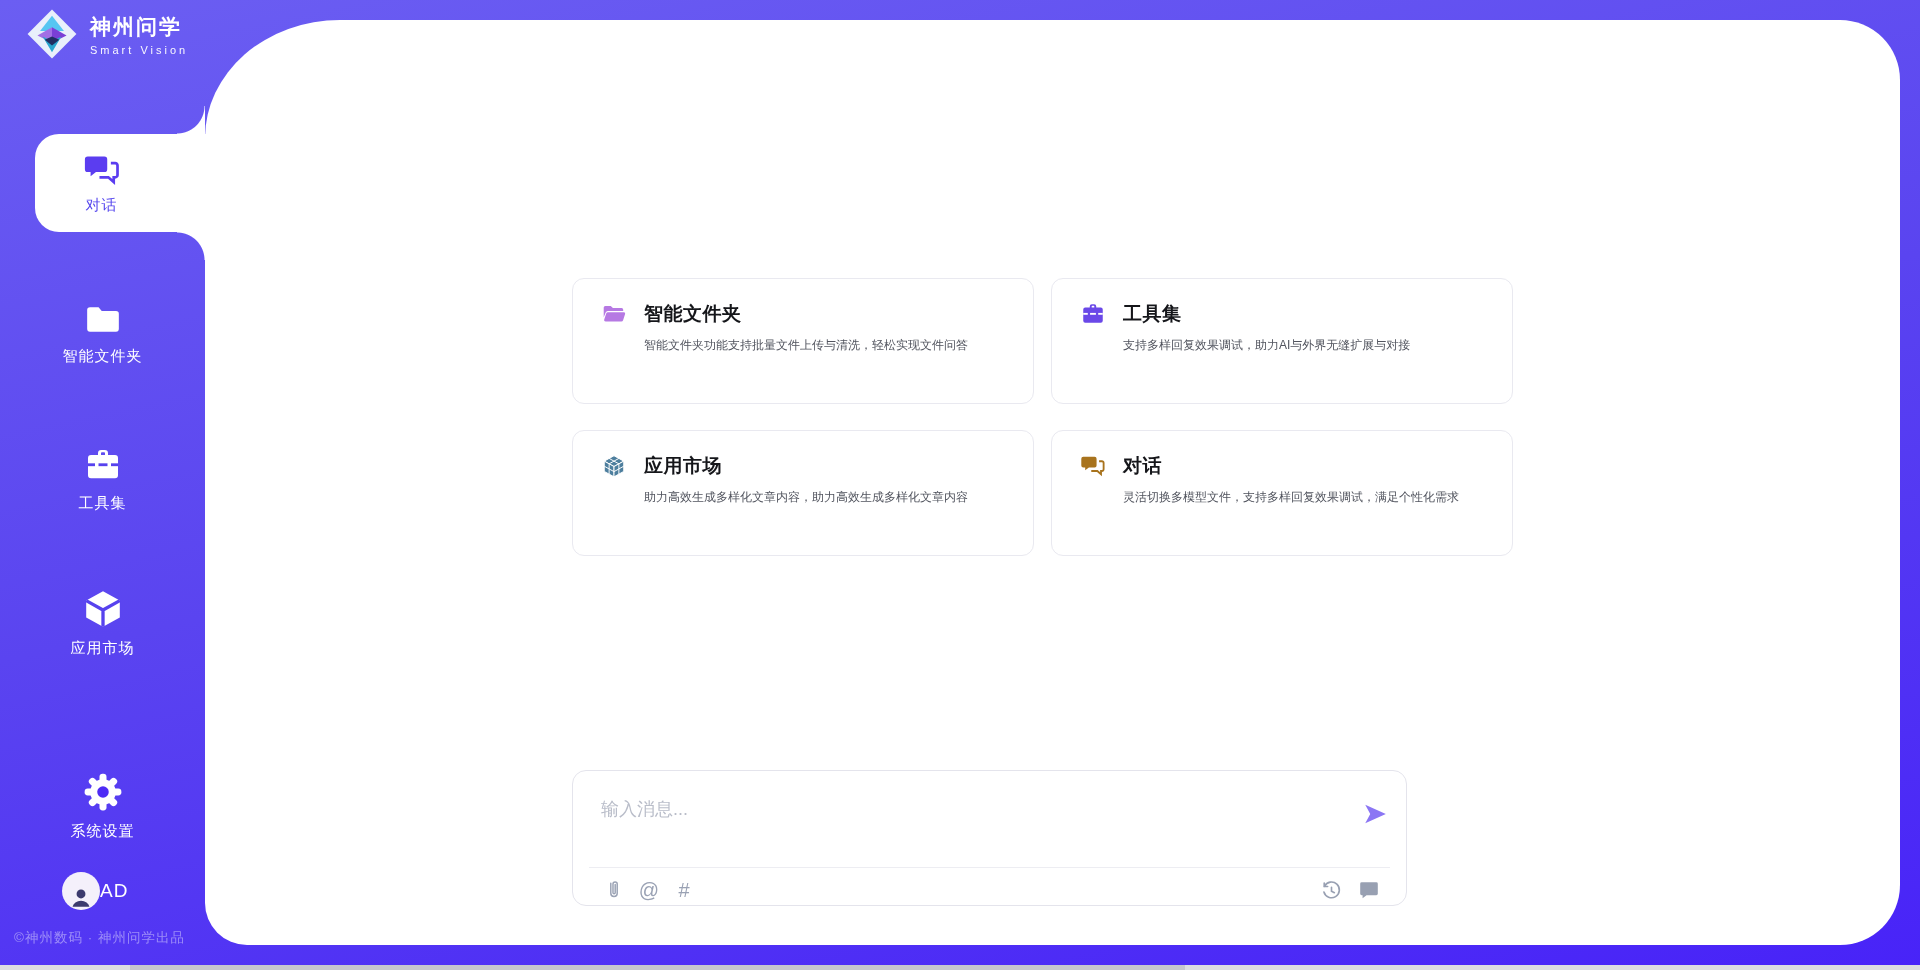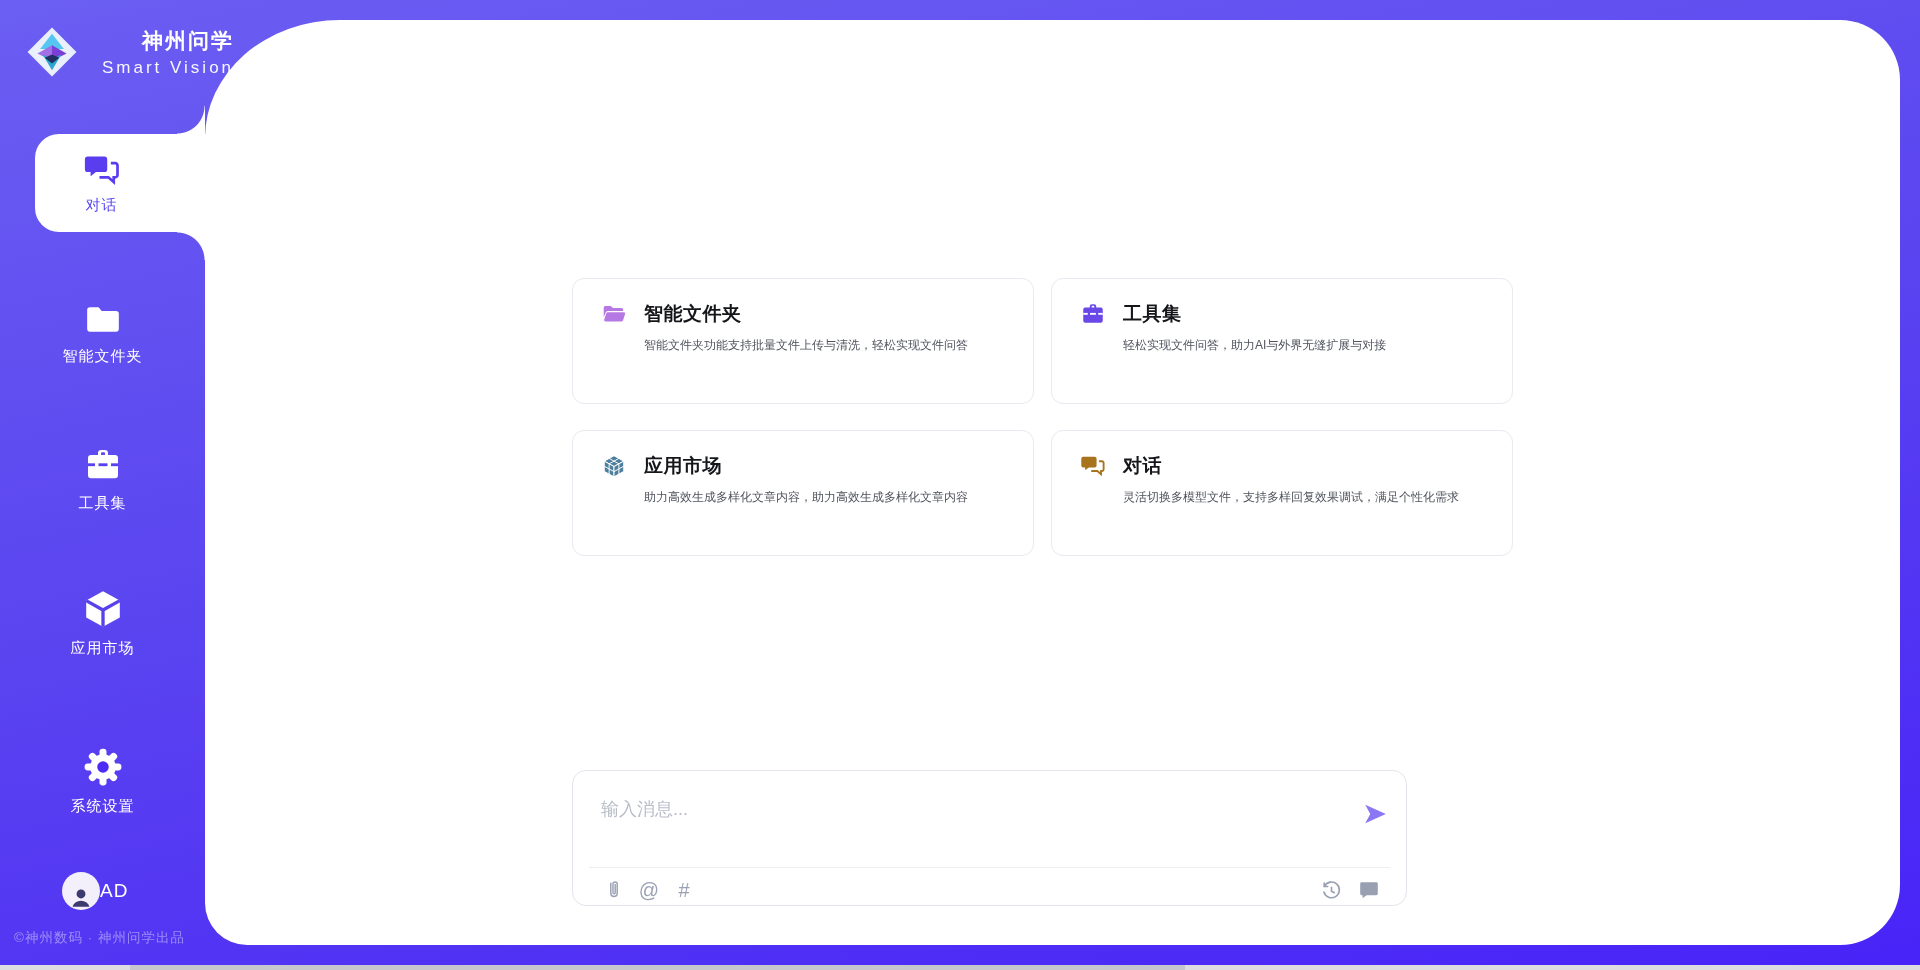--- a/index.html
+++ b/index.html
@@ -8,39 +8,39 @@
 
   .app { position:relative; width:1920px; height:970px; overflow:hidden;
          background:linear-gradient(168deg,#6b5ef2 0%,#5a44f0 48%,#4823f8 100%); }
 
   
   .panel { position:absolute; left:205px; top:20px; width:1695px; height:925px;
            background:#ffffff; border-radius:130px 60px 60px 42px; }
   .panel-tl-radius { border-top-left-radius:135px 118px; }
 
   
-  .brand { position:absolute; left:26px; top:26px; display:flex; align-items:center; gap:24px;text-align:right; }
+  .brand { position:absolute; left:26px; top:8px; display:flex; align-items:center; gap:12px; }
   .brand-text { color:#fff; }
   .brand-name { font-size:21px; font-weight:700; letter-spacing:2px; }
-  .brand-sub  { font-size:17px; letter-spacing:3px; margin-top:3px; opacity:.95; }
+  .brand-sub  { font-size:11px; letter-spacing:3px; margin-top:3px; opacity:.95; }
 
   .nav-tab-active { position:absolute; left:35px; top:134px; width:175px; height:98px;
                     background:#fff; border-radius:24px 0 0 24px;
                     display:flex; flex-direction:column; align-items:center; justify-content:center;
                     gap:7px; padding-right:42px; cursor:pointer; }
   .fillet { position:absolute; width:28px; height:28px; left:177px; }
   .fillet-top    { top:106px; background:radial-gradient(circle 28px at 0 0,   rgba(0,0,0,0) 0 27px, #fff 28px); }
   .fillet-bottom { top:232px; background:radial-gradient(circle 28px at 0 100%,rgba(0,0,0,0) 0 27px, #fff 28px); }
   .nav-tab-active .nav-label { color:#5546ee; }
 
   .nav-item { position:absolute; left:0; width:205px; height:92px;
               display:flex; flex-direction:column; align-items:center; justify-content:center;
               gap:9px; cursor:pointer; }
   .nav-label { font-size:15px; color:#fff; letter-spacing:1px; white-space:nowrap; }
-  .ni-1 { top:287px; } .ni-2 { top:433px; } .ni-3 { top:577px; } .ni-4 { top:735px; }
+  .ni-1 { top:287px; } .ni-2 { top:433px; } .ni-3 { top:577px; } .ni-4 { top:760px; }
 
   .user-row { position:absolute; left:62px; top:872px; display:flex; align-items:center; cursor:pointer; }
   .avatar { width:38px; height:38px; border-radius:50%; background:#f4f0fb; overflow:hidden;
             display:flex; align-items:flex-end; justify-content:center; }
   .user-name { color:#fff; font-size:19px; letter-spacing:1px; }
 
   .sidebar-footer { position:absolute; left:14px; top:929px; font-size:13.5px;
                     color:rgba(255,255,255,0.42); letter-spacing:1px; }
 
   
@@ -111,21 +111,21 @@
           <span class="card-icon">
             <svg width="26" height="26" viewBox="0 0 24 24">
               <path fill="#6a48e8" d="M9 6V5a2 2 0 0 1 2-2h2a2 2 0 0 1 2 2v1h4.2A1.8 1.8 0 0 1 21 7.8v10.4a1.8 1.8 0 0 1-1.8 1.8H4.8A1.8 1.8 0 0 1 3 18.2V7.8A1.8 1.8 0 0 1 4.8 6Zm1.8 0h2.4V4.9a.5.5 0 0 0-.5-.5h-1.4a.5.5 0 0 0-.5.5Z"></path>
               <rect x="3" y="11" width="18" height="1.7" fill="#fff"></rect>
               <rect x="7.2" y="9.7" width="2.1" height="4.3" rx="0.6" fill="#6a48e8"></rect>
               <rect x="14.7" y="9.7" width="2.1" height="4.3" rx="0.6" fill="#6a48e8"></rect>
             </svg>
           </span>
           <span class="card-title">工具集</span>
         </div>
-        <p class="card-desc">轻松实现文件问答，助力AI与外界无缝扩展与对接</p>
+        <p class="card-desc">支持多样回复效果调试，助力AI与外界无缝扩展与对接</p>
       </div>
 
       <div class="card">
         <div class="card-head">
           <span class="card-icon">
             <svg width="26" height="26" viewBox="0 0 24 24">
               <g fill="#4e7f9e" stroke="#fff" stroke-width="0.9">
                 <polygon points="12,2.5 21,7.5 12,12.5 3,7.5"></polygon>
                 <polygon points="3,7.5 12,12.5 12,22 3,17"></polygon>
                 <polygon points="21,7.5 12,12.5 12,22 21,17"></polygon>

